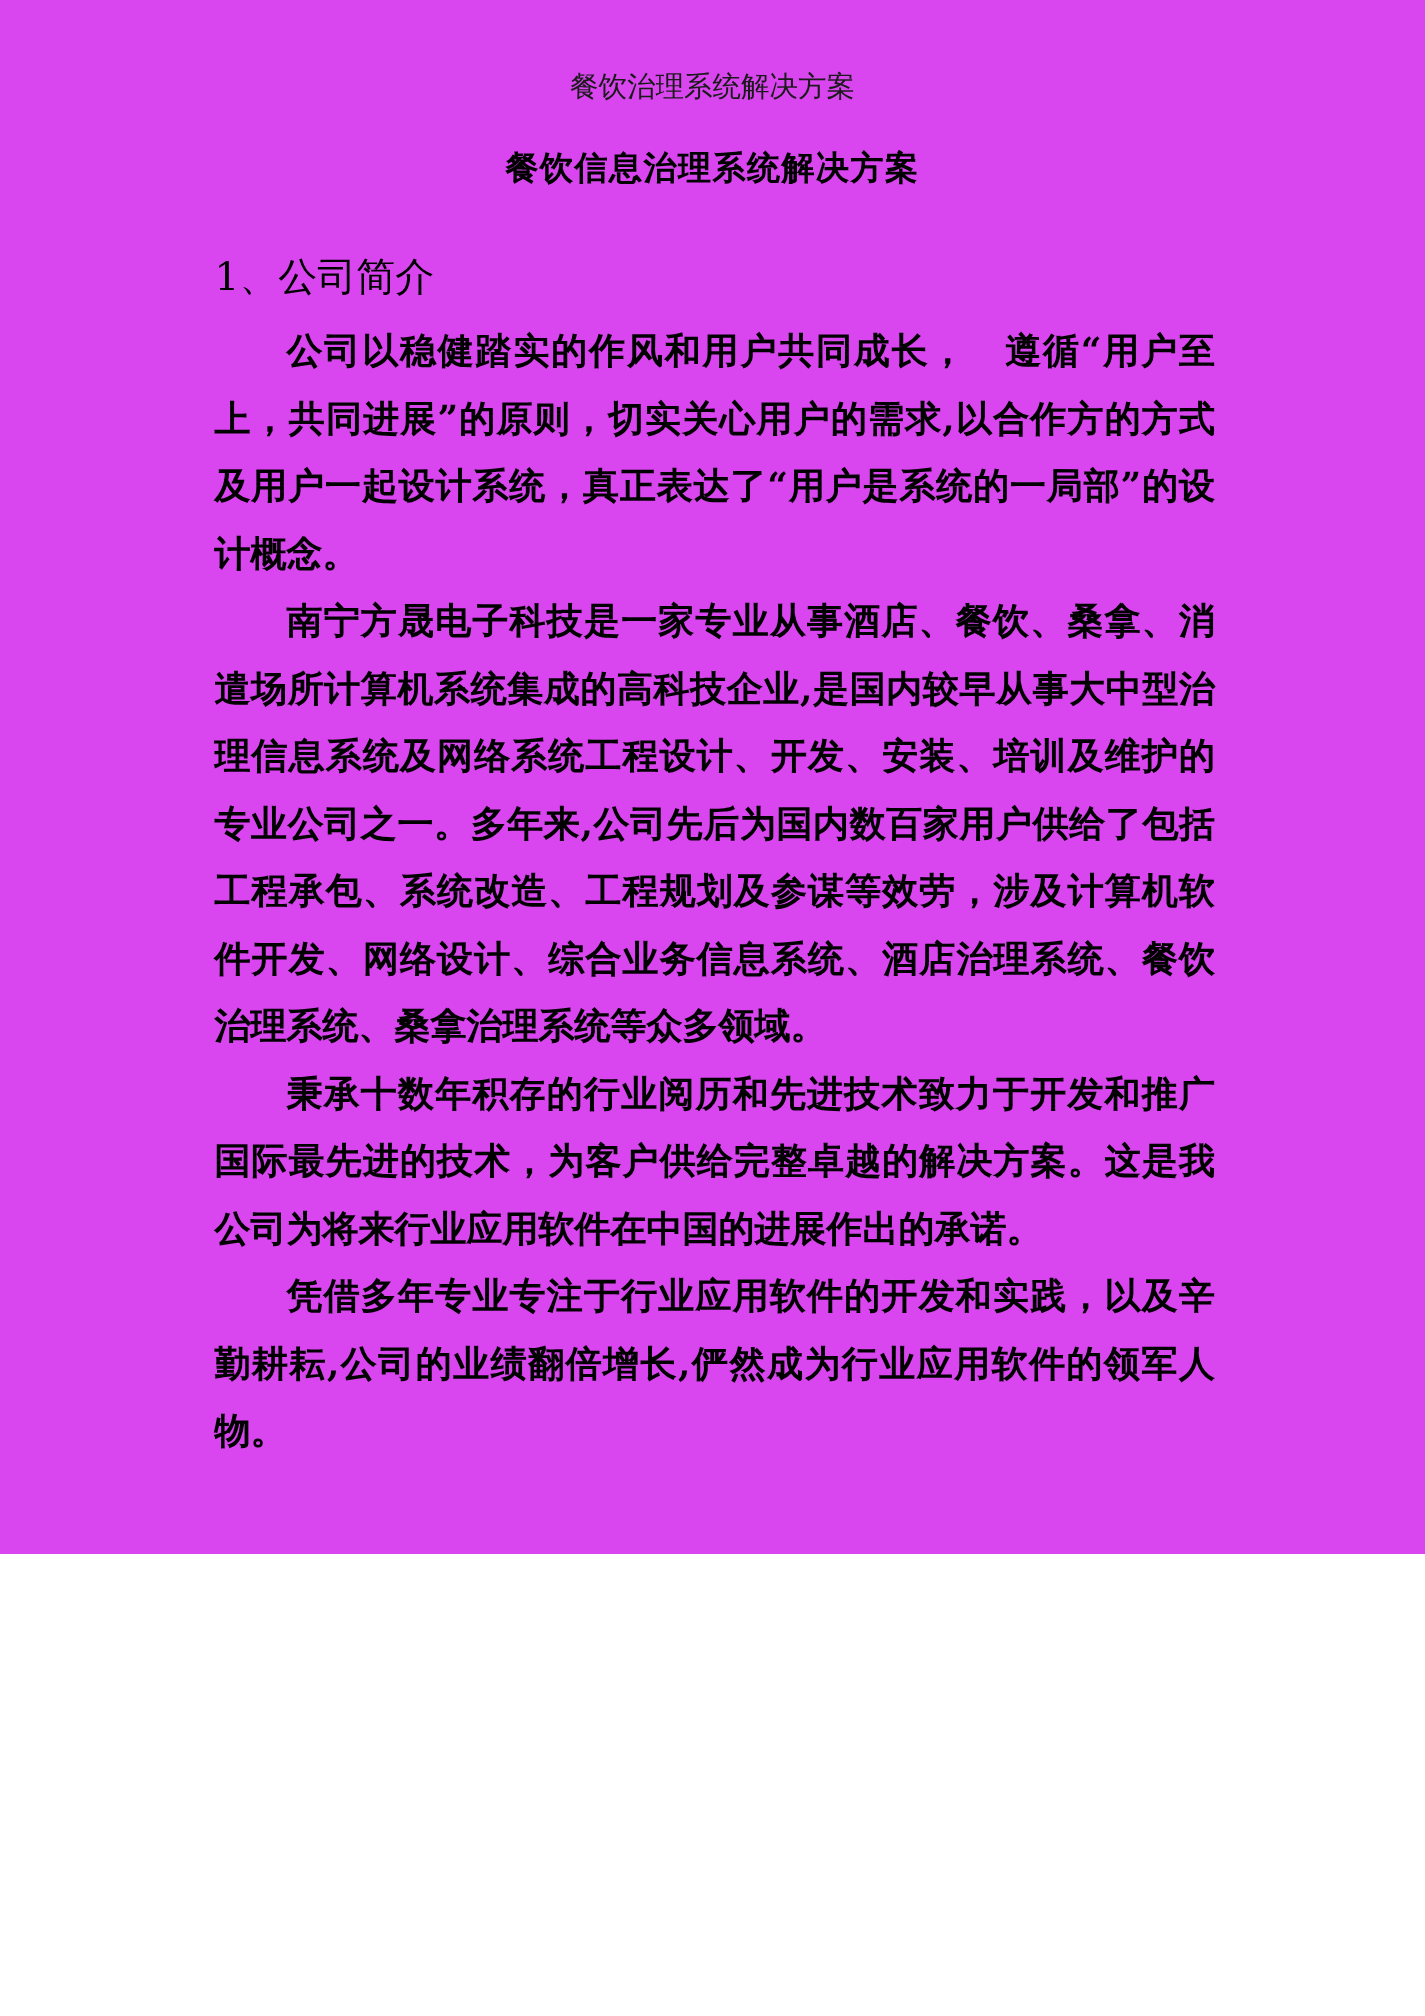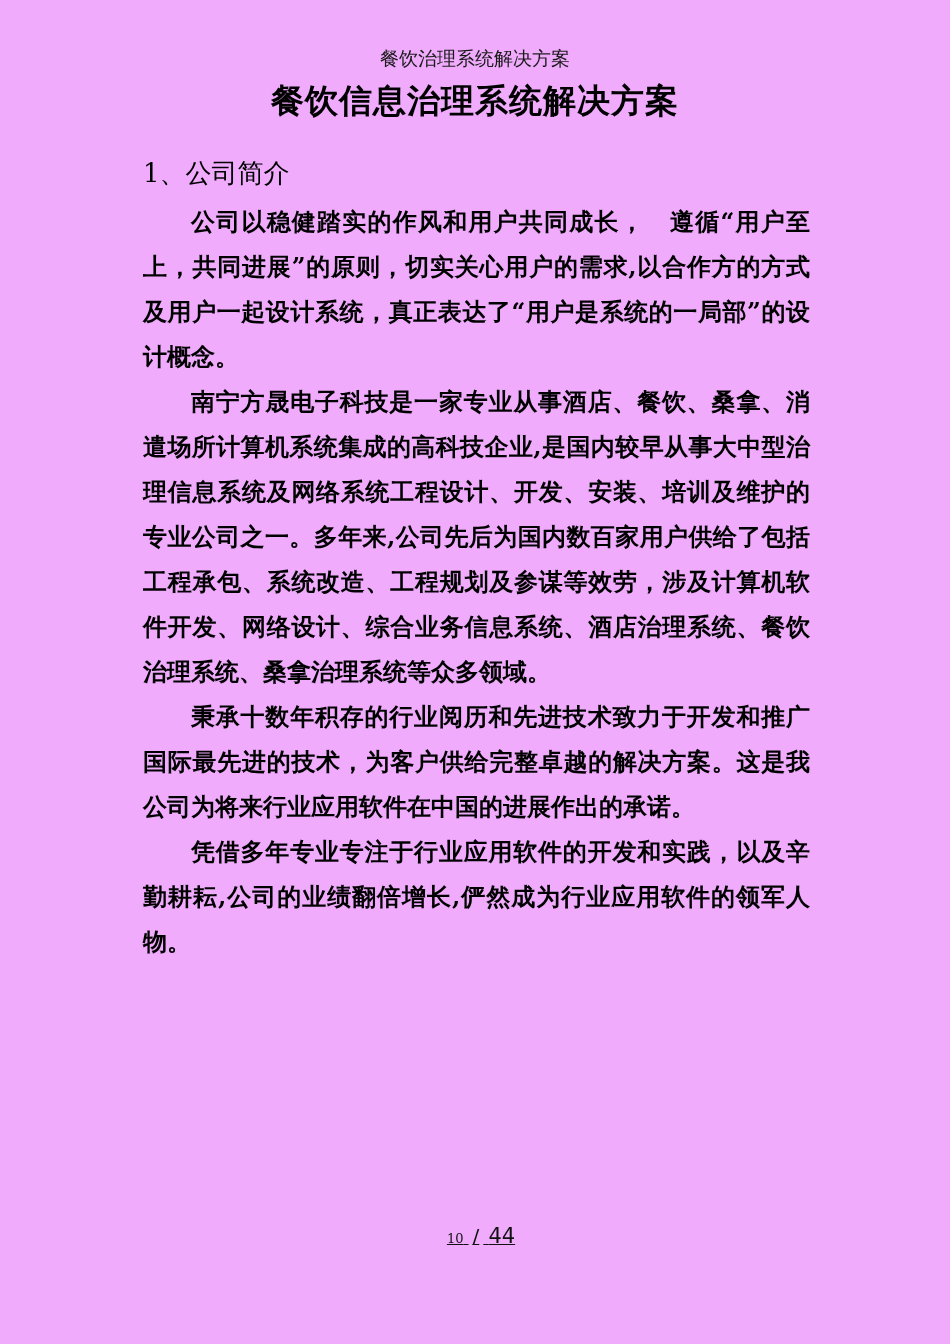--- a/index.html
+++ b/index.html
@@ -4,40 +4,40 @@
 <style>
   * { box-sizing: border-box; }
   html, body {
     margin: 0;
     padding: 0;
     background: #ffffff;
   }
   .page {
     position: relative;
     width: 950px;
-    height: 1344px;
+    height: 1036px;
     margin: 0 auto;
-    background: #f0abfc;
+    background: #d946ef;
     color: #000000;
     overflow: hidden;
   }
   .running-header {
     padding-top: 46px;
     text-align: center;
     font-family: "DejaVu Serif", "Liberation Serif", serif;
     font-size: 19px;
     line-height: 24px;
     font-weight: 400;
     color: #1a1a1a;
   }
   .doc-title {
-    margin-top: 12px;
+    margin-top: 24px;
     text-align: center;
     font-family: "DejaVu Sans", "Liberation Sans", sans-serif;
-    font-size: 33px;
+    font-size: 22px;
     line-height: 37px;
     font-weight: 700;
     letter-spacing: 1px;
   }
   .content {
     margin: 38px 140px 12px 143px; 
   }
   .section-heading {
     font-family: "DejaVu Serif", "Liberation Serif", serif;
     font-size: 26px;

